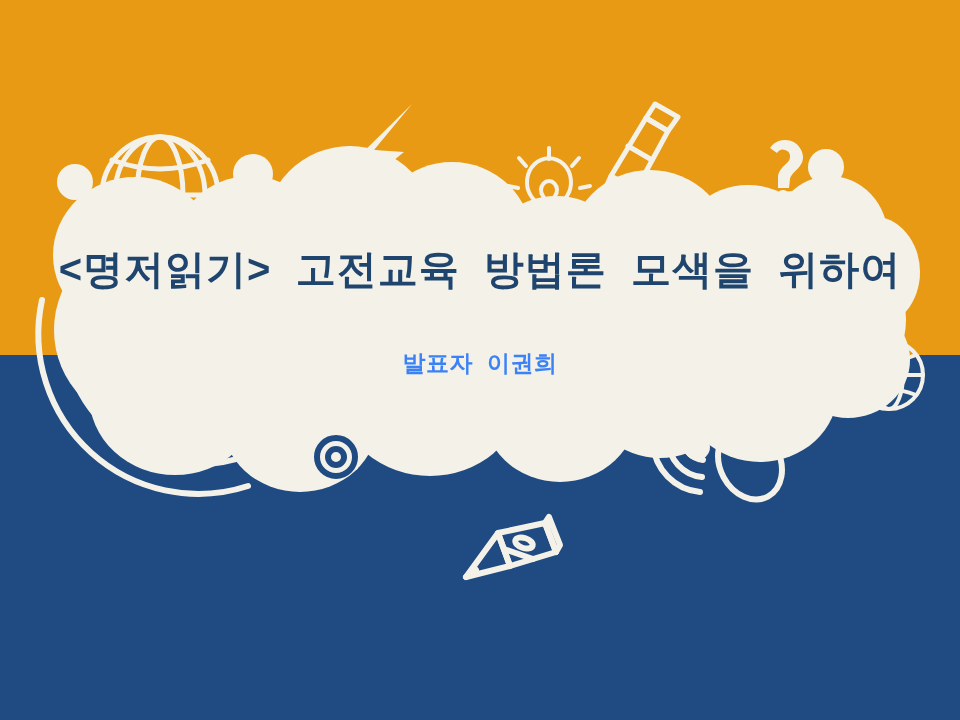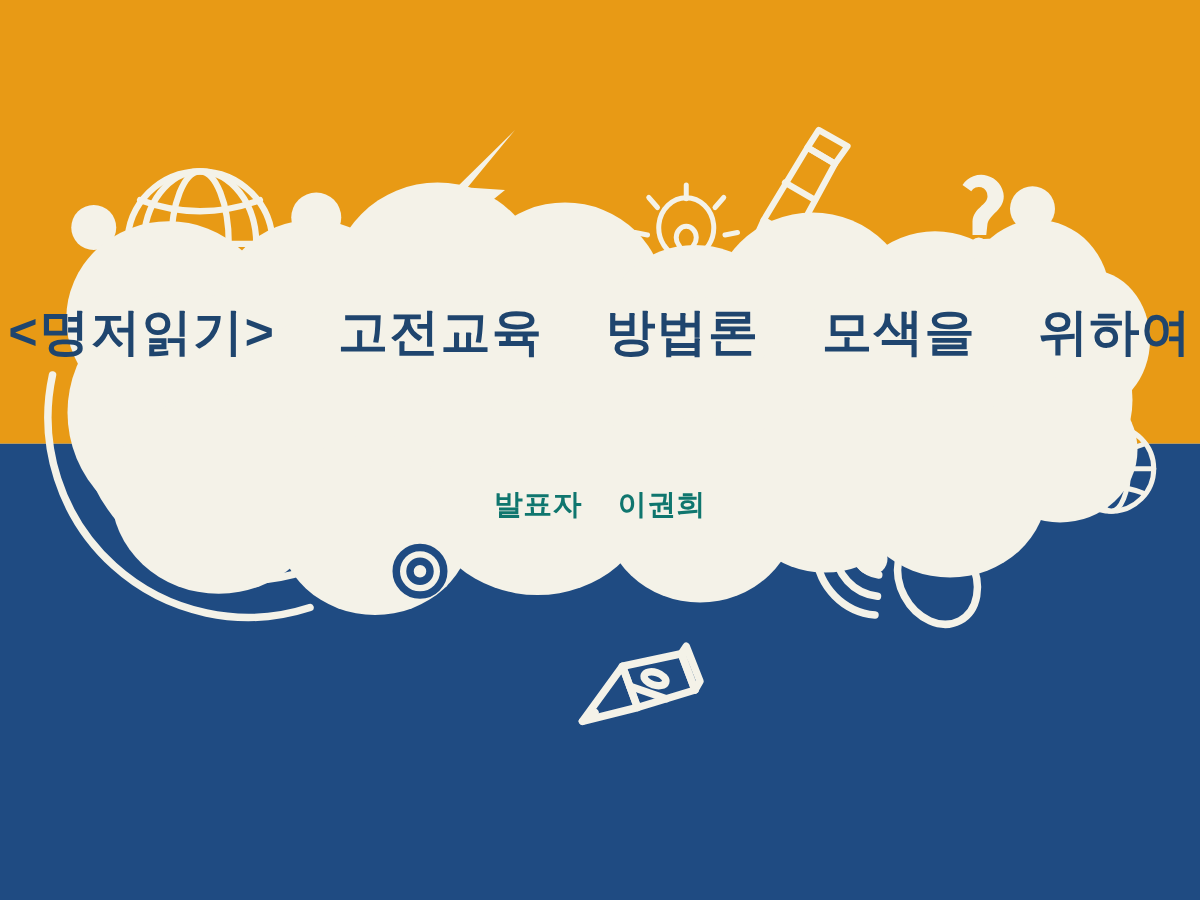--- a/index.html
+++ b/index.html
@@ -23,21 +23,20 @@
     height: 720px;
     display: block;
   }
   .text-layer {
     position: absolute;
     left: 0;
     top: 0;
     width: 960px;
     height: 720px;
     pointer-events: none;
-    font-family: Liberation Mono, monospace;
   }
   #title-text {
     position: absolute;
     left: 0;
     top: 248px;
     width: 960px;
     text-align: center;
     font-size: 40px;
     font-weight: 700;
     letter-spacing: 1px;
@@ -215,16 +214,16 @@
           <circle cx="336" cy="457" r="19"></circle>
           <circle cx="336" cy="457" r="8"></circle>
         </g>
       </g>
 
     </g>
   </svg>
 
   <div class="text-layer">
     <div id="title-text" style="color: rgb(31, 69, 110);">&lt;명저읽기&gt;  고전교육  방법론  모색을  위하여</div>
-    <div id="subtitle-text" style="color: #0f766e; margin-top: 40px;">발표자  이권희</div>
+    <div id="subtitle-text" style="color: #3b82f6;">발표자  이권희</div>
   </div>
 
 </div>
 
 </body></html>

